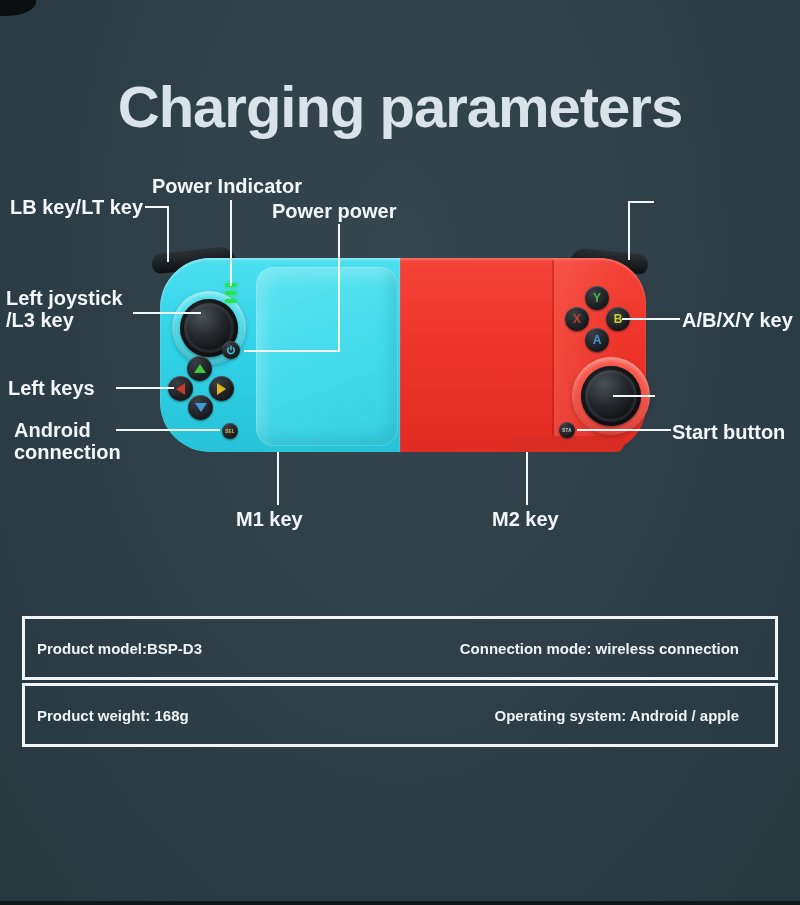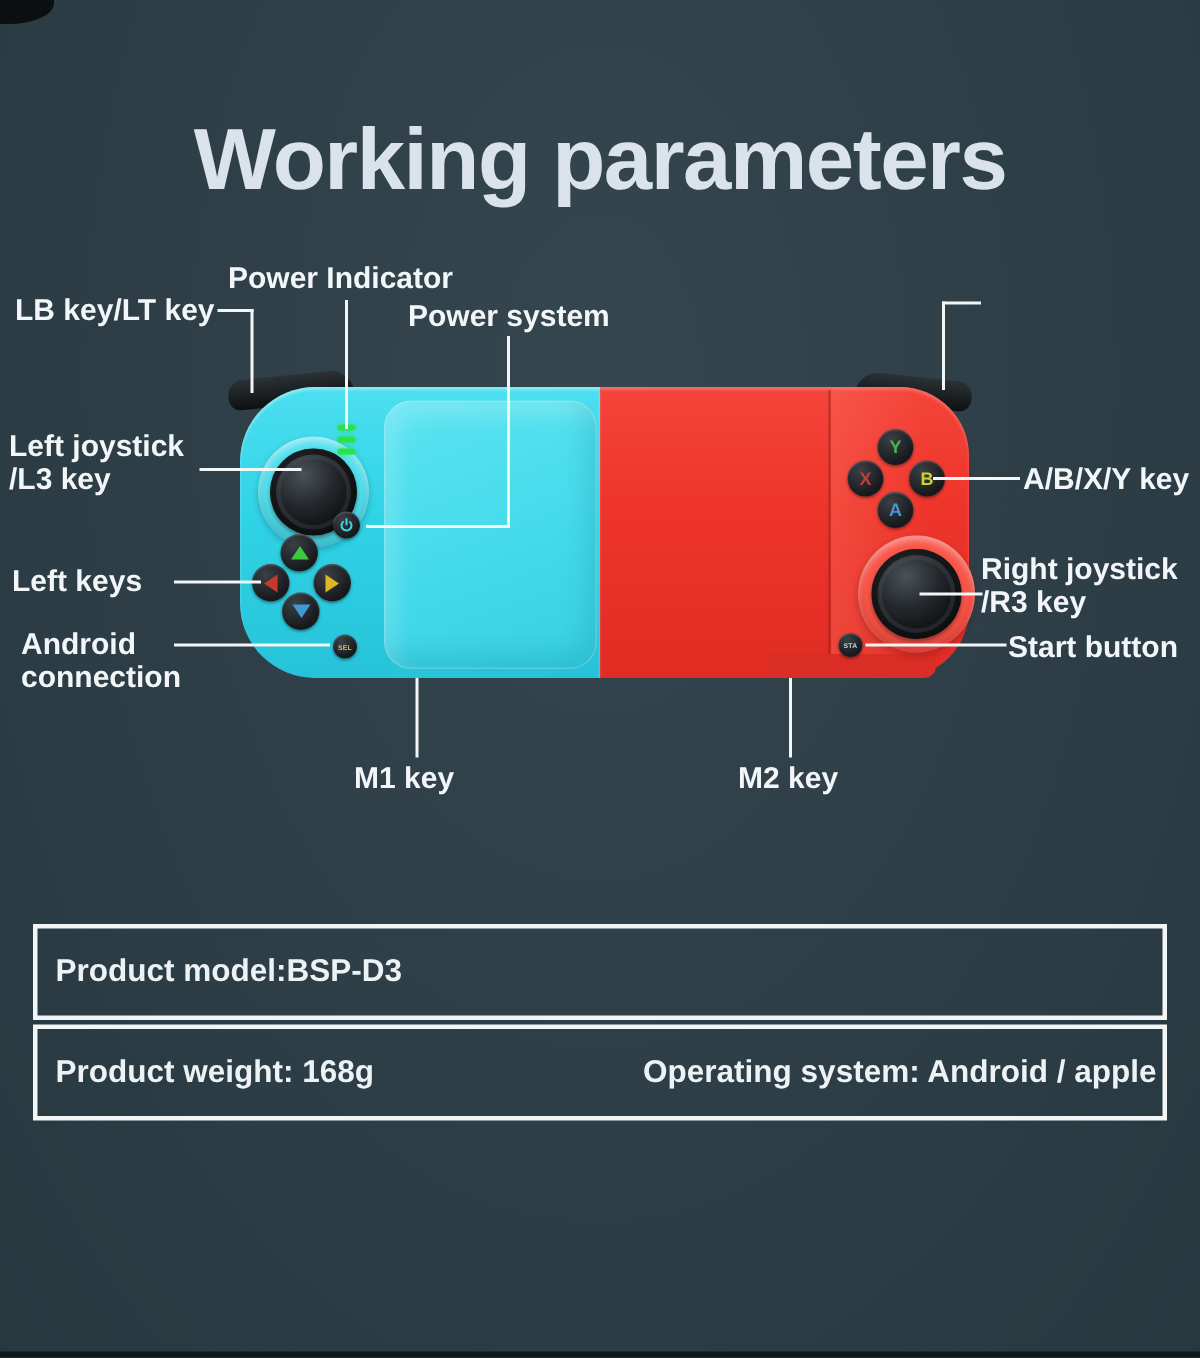--- a/index.html
+++ b/index.html
@@ -65,50 +65,46 @@
   .tri.up{border-left:6px solid transparent;border-right:6px solid transparent;border-bottom:9px solid #3ec83e;}
   .tri.down{border-left:6px solid transparent;border-right:6px solid transparent;border-top:9px solid #3e9ad6;}
   .tri.left{border-top:6px solid transparent;border-bottom:6px solid transparent;border-right:9px solid #c63a2e;}
   .tri.right{border-top:6px solid transparent;border-bottom:6px solid transparent;border-left:9px solid #ddb91f;}
   .led{left:67px;width:12px;height:4px;border-radius:2px;background:#2ae34a;z-index:6;box-shadow:0 0 3px rgba(42,227,74,.7);}
   
   .spec-table{position:absolute;left:22px;top:616px;width:756px;z-index:5;}
   .spec-row{
     box-sizing:border-box;height:64px;margin-bottom:3px;border:3px solid #f1f5f6;
     display:flex;align-items:center;justify-content:space-between;
-    padding:0 4px 0 12px;color:#edf2f4;font-size:21px;font-weight:600;
+    padding:0 36px 0 12px;color:#edf2f4;font-size:15px;font-weight:600;
   }
   .corner-mark{position:absolute;left:0;top:0;width:36px;height:16px;background:#0c0f10;border-radius:0 0 85% 0;z-index:20;}
   .bottom-bar{position:absolute;left:0;bottom:0;width:800px;height:4px;background:#11181c;z-index:20;}
 </style>
 </head>
 <body>
 
 <div class="stage">
 
   <div class="corner-mark"></div>
 
-  <h1 class="title">Working parameters</h1>
+  <h1 class="title">Charging parameters</h1>
 
   <div class="lbl" style="left:152px;top:175px">Power Indicator</div>
   <div class="lbl" style="left:10px;top:196px">LB key/LT key</div>
-  <div class="lbl" style="left:272px;top:200px">Power system</div>
+  <div class="lbl" style="left:272px;top:200px">Power power</div>
 
   <div class="lbl center" style="left:6px;top:287px;width:128px">
     <div>Left joystick</div>
     <div>/L3 key</div>
   </div>
 
   <div class="lbl" style="left:682px;top:309px">A/B/X/Y key</div>
   <div class="lbl" style="left:8px;top:377px">Left keys</div>
 
-  <div class="lbl center" style="left:654px;top:369px;width:138px">
-    <div>Right joystick</div>
-    <div>/R3 key</div>
-  </div>
 
   <div class="lbl center" style="left:14px;top:419px;width:102px">
     <div>Android</div>
     <div>connection</div>
   </div>
 
   <div class="lbl" style="left:672px;top:421px">Start button</div>
   <div class="lbl" style="left:236px;top:508px">M1 key</div>
   <div class="lbl" style="left:492px;top:508px">M2 key</div>
 
@@ -178,20 +174,21 @@
 
     <div class="bezel red"></div>
     <div class="stick right"></div>
 
     <div class="btn small" style="left:401px;top:174px;color:#ccd1d4;z-index:7">STA</div>
   </div>
 
   <div class="spec-table">
     <div class="spec-row">
       <span>Product model:BSP-D3</span>
+      <span>Connection mode: wireless connection</span>
     </div>
     <div class="spec-row">
       <span>Product weight: 168g</span>
       <span>Operating system: Android / apple</span>
     </div>
   </div>
 
   <div class="bottom-bar"></div>
 </div>
 

